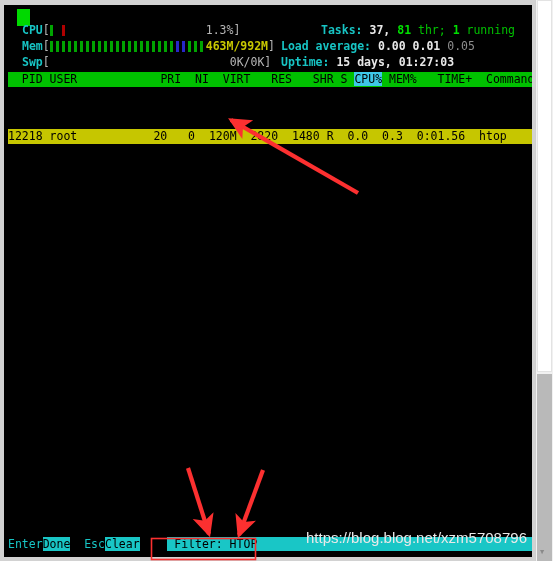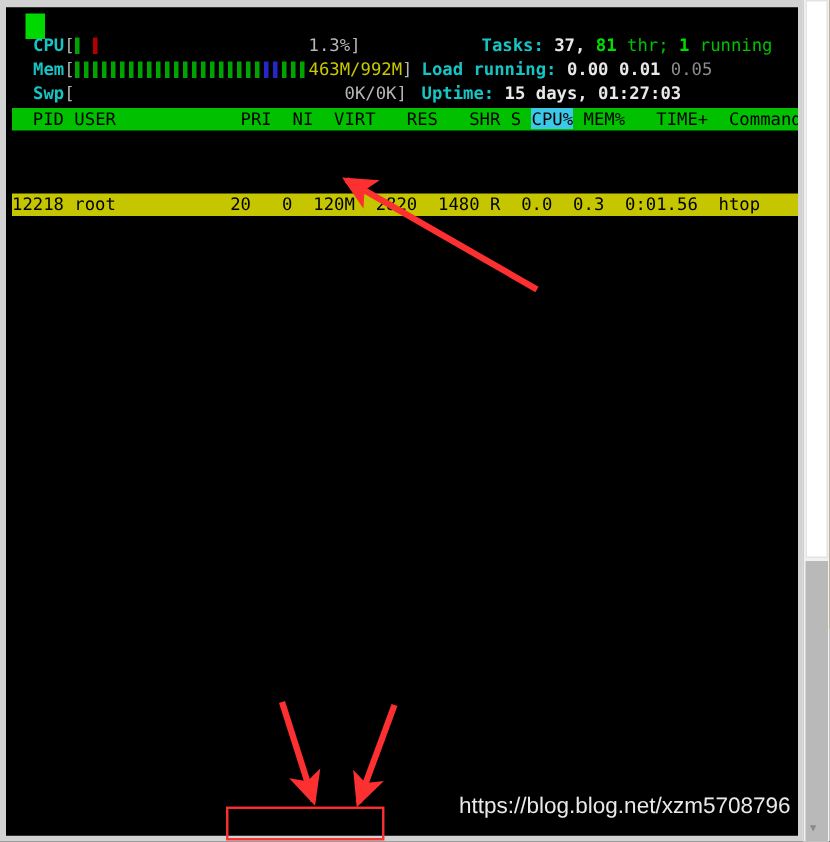--- a/index.html
+++ b/index.html
@@ -93,21 +93,21 @@
     position: absolute;
     left: 0;
     font-size: 11.5px;
     line-height: 15px;
     white-space: pre;
     letter-spacing: 0px;
   }
   .c-cyan-b { color: #17c4c4; font-weight: bold; }
   .c-green  { color: #00c000; }
   .c-greenb { color: #00e000; font-weight: bold; }
-  .c-yellow { color: #c8c800; font-weight: normal; }
+  .c-yellow { color: #c8c800; font-weight: bold; }
   .c-white  { color: #b6b6b6; }
   .c-whiteb { color: #e8e8e8; font-weight: bold; }
   .c-gray   { color: #8d8d8d; }
 
   .meters-left  { left: 18px; }
   .meters-right { left: 277px; }
 
   #meter-cpu  { top: 18px; }
   #meter-mem  { top: 34px; }
   #meter-swp  { top: 50px; }
@@ -222,28 +222,29 @@
       <div id="cursor-block"></div>
 
       <div class="term-line meters-left" id="meter-cpu"><span class="c-cyan-b">CPU</span><span class="c-white">[</span><span class="bar-cells"><span class="cell green"></span><span class="cell none"></span><span class="cell red"></span><span class="cell none"></span><span class="cell none"></span><span class="cell none"></span><span class="cell none"></span><span class="cell none"></span><span class="cell none"></span><span class="cell none"></span><span class="cell none"></span><span class="cell none"></span><span class="cell none"></span><span class="cell none"></span><span class="cell none"></span><span class="cell none"></span><span class="cell none"></span><span class="cell none"></span><span class="cell none"></span><span class="cell none"></span><span class="cell none"></span><span class="cell none"></span><span class="cell none"></span><span class="cell none"></span><span class="cell none"></span><span class="cell none"></span></span><span class="c-white">1.3%</span><span class="c-white">]</span></div>
 
       <div class="term-line meters-left" id="meter-mem"><span class="c-cyan-b">Mem</span><span class="c-white">[</span><span class="bar-cells"><span class="cell green"></span><span class="cell green"></span><span class="cell green"></span><span class="cell green"></span><span class="cell green"></span><span class="cell green"></span><span class="cell green"></span><span class="cell green"></span><span class="cell green"></span><span class="cell green"></span><span class="cell green"></span><span class="cell green"></span><span class="cell green"></span><span class="cell green"></span><span class="cell green"></span><span class="cell green"></span><span class="cell green"></span><span class="cell green"></span><span class="cell green"></span><span class="cell green"></span><span class="cell green"></span><span class="cell blue"></span><span class="cell blue"></span><span class="cell green"></span><span class="cell green"></span><span class="cell green"></span></span><span class="c-yellow">463M/992M</span><span class="c-white">]</span></div>
 
       <div class="term-line meters-left" id="meter-swp"><span class="c-cyan-b">Swp</span><span class="c-white">[</span><span class="bar-cells"><span class="cell none"></span><span class="cell none"></span><span class="cell none"></span><span class="cell none"></span><span class="cell none"></span><span class="cell none"></span><span class="cell none"></span><span class="cell none"></span><span class="cell none"></span><span class="cell none"></span><span class="cell none"></span><span class="cell none"></span><span class="cell none"></span><span class="cell none"></span><span class="cell none"></span><span class="cell none"></span><span class="cell none"></span><span class="cell none"></span><span class="cell none"></span><span class="cell none"></span><span class="cell none"></span><span class="cell none"></span><span class="cell none"></span><span class="cell none"></span><span class="cell none"></span><span class="cell none"></span><span class="cell none"></span><span class="cell none"></span><span class="cell none"></span><span class="cell none"></span></span><span class="c-white">0K/0K</span><span class="c-white">]</span></div>
 
       <div class="term-line meters-right" id="stat-tasks"><span class="c-cyan-b">Tasks:</span><span class="c-whiteb"> </span><span class="c-whiteb">37,</span><span class="c-whiteb"> </span><span class="c-greenb">81</span><span class="c-whiteb"> </span><span class="c-green">thr;</span><span class="c-whiteb"> </span><span class="c-greenb">1</span><span class="c-whiteb"> </span><span class="c-green">running</span></div>
 
-      <div class="term-line meters-right" id="stat-load"><span class="c-cyan-b">Load running:</span><span class="c-whiteb"> </span><span class="c-whiteb">0.00</span><span class="c-whiteb"> </span><span class="c-whiteb">0.01</span><span class="c-whiteb"> </span><span class="c-gray">0.05</span></div>
+      <div class="term-line meters-right" id="stat-load"><span class="c-cyan-b">Load average:</span><span class="c-whiteb"> </span><span class="c-whiteb">0.00</span><span class="c-whiteb"> </span><span class="c-whiteb">0.01</span><span class="c-whiteb"> </span><span class="c-gray">0.05</span></div>
 
       <div class="term-line meters-right" id="stat-up"><span class="c-cyan-b">Uptime:</span><span class="c-whiteb"> </span><span class="c-whiteb">15 days, 01:27:03</span></div>
 
       <div id="proc-header"><span>  </span><span>PID</span><span> </span><span>USER</span><span>            </span><span>PRI</span><span>  </span><span>NI</span><span>  </span><span>VIRT</span><span>   </span><span>RES</span><span>   </span><span>SHR</span><span> </span><span>S</span><span> </span><span class="sortcol">CPU%</span><span> </span><span>MEM%</span><span>   </span><span>TIME+</span><span>  </span><span>Command</span></div>
 
       <div id="proc-row-0"><span>12218</span><span> </span><span>root</span><span>           </span><span>20</span><span>   </span><span>0</span><span>  </span><span>120M</span><span>  </span><span>2820</span><span>  </span><span>1480</span><span> </span><span>R</span><span>  </span><span>0.0</span><span>  </span><span>0.3</span><span>  </span><span>0:01.56</span><span>  </span><span>htop</span></div>
 
+      <div id="fkey-bar"><span class="fk-key">Enter</span><span class="fk-lbl">Done</span><span class="fk-gap">  </span><span class="fk-key">Esc</span><span class="fk-lbl">Clear</span><span class="fk-gap">    </span><span class="fk-filter"> Filter: HTOP  </span><span class="fk-tail">                                            </span></div>
 
     </div>
   </div>
 
   <div id="page-scrollbar">
     <div class="sb-arrow up">▲</div>
     <div class="sb-thumb"></div>
     <div class="sb-track-lower"></div>
     <div class="sb-arrow down">▼</div>
   </div>

